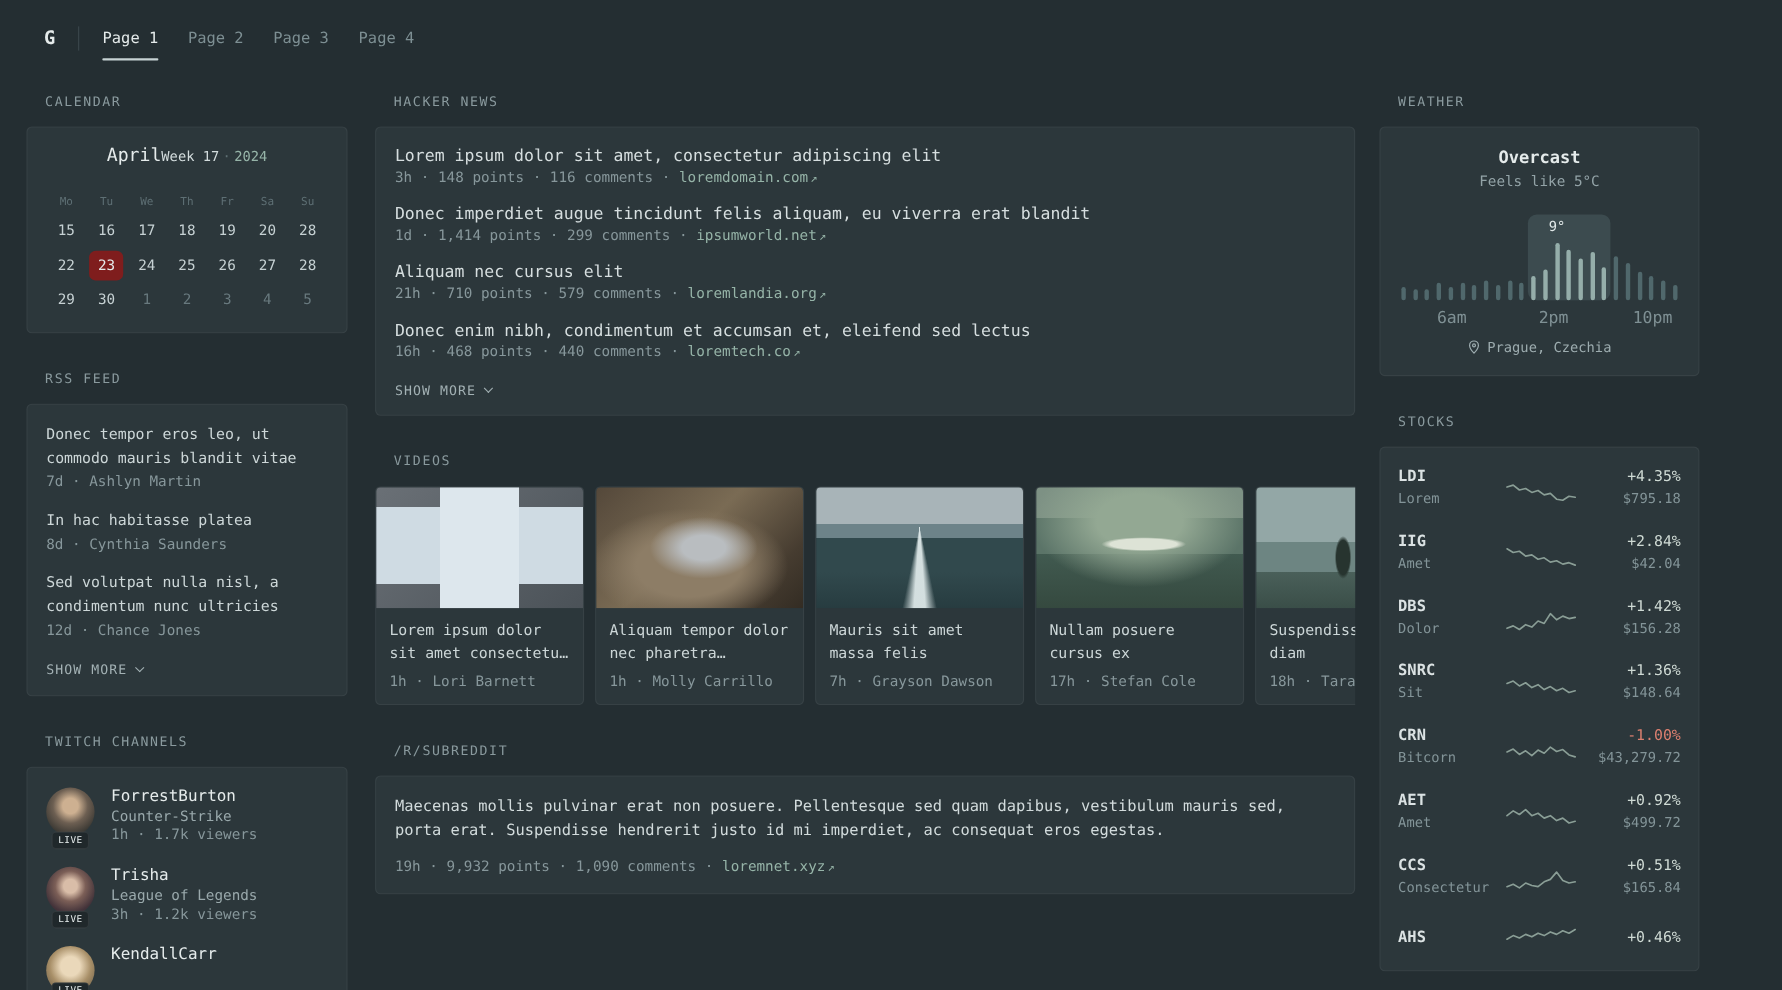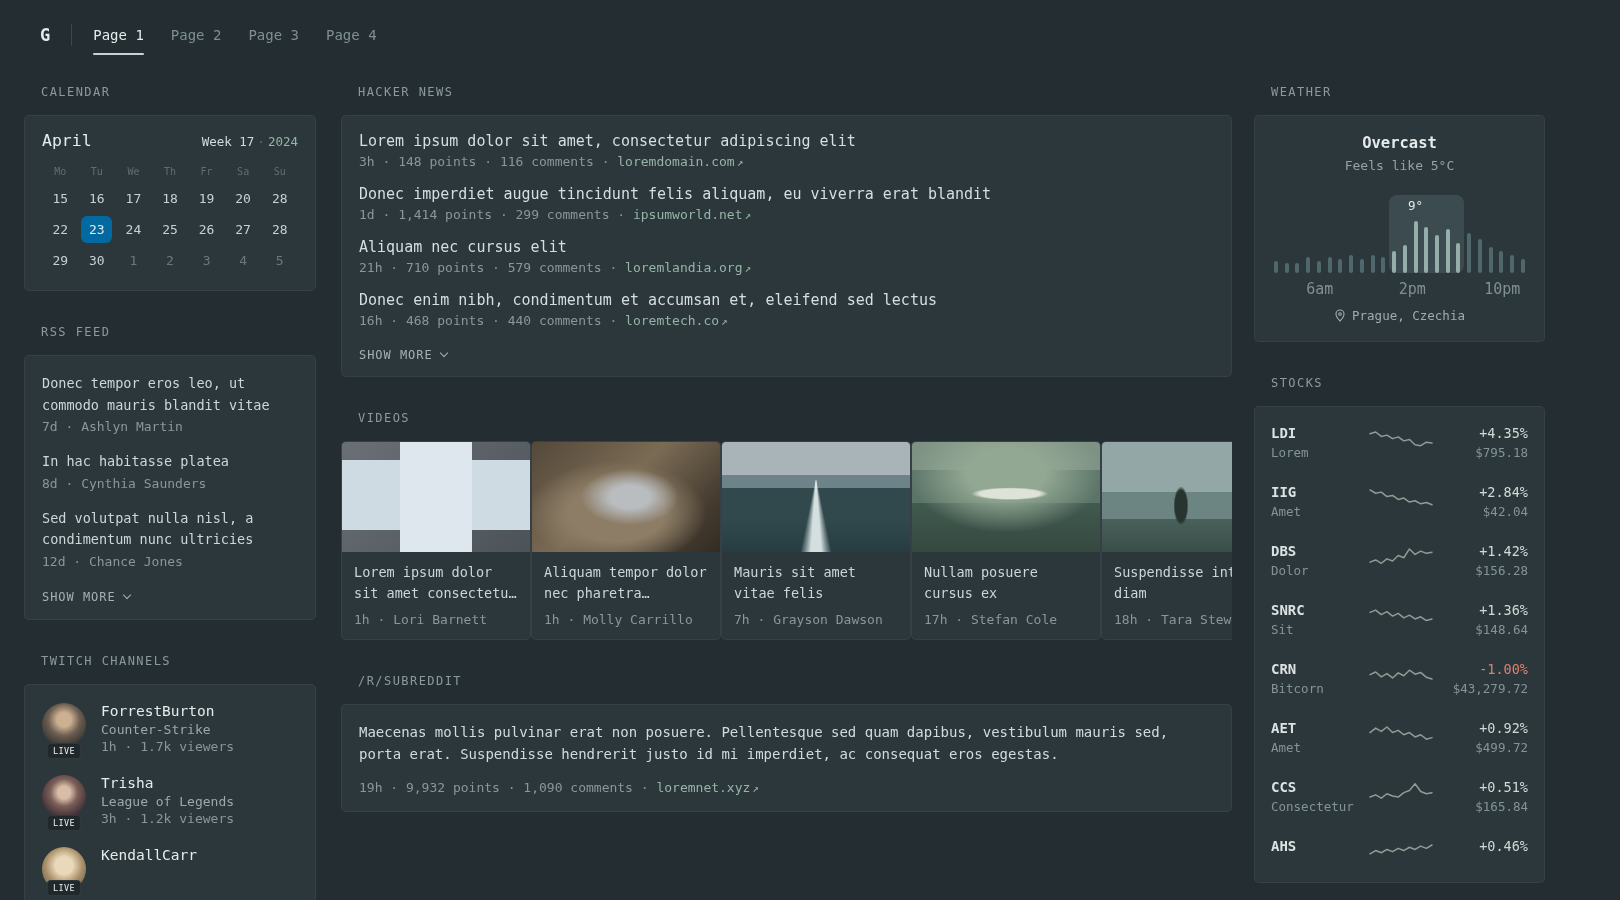--- a/index.html
+++ b/index.html
@@ -37,30 +37,30 @@
   .wtitle{font-size:12px;font-weight:400;letter-spacing:.12em;color:#8a9a9e;margin:0 0 16px 17px}
   .card{background:var(--card);border:1px solid var(--border);border-radius:5px}
   .meta{font-size:13px;color:var(--dim)}
   .domain{color:var(--link)}
   .ext{font-size:11px;margin-left:2px}
   .show-more{display:inline-flex;align-items:center;gap:8px;font-size:12px;letter-spacing:.08em;color:#a3b1b4;margin-top:4px}
   .chev{width:6px;height:6px;border-right:1.5px solid currentColor;border-bottom:1.5px solid currentColor;transform:rotate(45deg);margin-top:-4px}
 
   
   .cal{padding:15px 17px 14px}
-  .cal-head{display:flex;justify-content:space-between;align-items:baseline;margin-bottom:16px}
+  .cal-head{display:flex;justify-content:center;align-items:baseline;margin-bottom:28px}
   .cal-month{font-size:16.5px;color:var(--bright)}
   .cal-meta{font-size:12.5px;color:var(--text)}
   .sep{color:var(--faint);margin:0 3px}
   .cal-year{color:var(--link)}
   .cal-grid{display:grid;grid-template-columns:repeat(7,1fr);text-align:center}
   .cal-dow{font-size:10px;color:#5e6f74;margin-bottom:6px}
   .cal-day{font-size:13px;color:#c6d1d3;height:27px;width:31px;margin:2px auto;display:flex;align-items:center;justify-content:center;border-radius:6px}
   .cal-day.dim{color:#68797e}
-  .cal-day.today{background:#0369a1;color:var(--bright)}
+  .cal-day.today{background:#7f1d1d;color:var(--bright)}
 
   
   .rss{padding:17px 17px 15px}
   .rss-item{margin-bottom:17px}
   .rss-title{font-size:13.5px;line-height:1.6;color:#cdd7d8;margin-bottom:3px}
 
   
   .twitch{padding:18px 17px}
   .channel{display:flex;gap:15px;margin-bottom:21px}
   .channel:last-child{margin-bottom:0}
@@ -72,21 +72,21 @@
   .live{position:absolute;left:50%;transform:translateX(-50%);bottom:-5px;background:#20282b;color:#e8eeee;font-size:8.5px;letter-spacing:.05em;padding:2px 5px;border-radius:4px;border:1px solid rgba(255,255,255,.08)}
   .ch-name{font-size:14.5px;color:var(--bright);margin-bottom:3px}
   .ch-cat{font-size:13px;color:#9aa9ac;margin-bottom:2px}
 
   
   .hn{padding:16px 17px 14px}
   .hn-item{margin-bottom:16px}
   .hn-title{display:block;font-size:15px;color:#d6dedf;margin-bottom:4px}
 
   
-  .video-row{display:flex;overflow:hidden}
+  .video-row{display:flex;gap:10px;overflow:hidden}
   .video-card{width:190px;flex:none;background:var(--card);border:1px solid var(--border);border-radius:5px}
   .thumb{height:110px;border-radius:4px 4px 0 0}
   [data-thumb="cross-sky"]{background:
     linear-gradient(90deg,rgba(86,94,100,0) 31%,#dde7ed 31% 69%,rgba(86,94,100,0) 69%),
     linear-gradient(180deg,rgba(90,98,104,0) 16%,#cfdbe3 16% 80%,rgba(90,98,104,0) 80%),
     linear-gradient(135deg,#6a7076,#4b5258)}
   [data-thumb="camera-hands"]{background:
     radial-gradient(ellipse 70px 40px at 52% 50%,#b9bdc0 0 28%,rgba(0,0,0,0) 70%),
     radial-gradient(ellipse 120px 70px at 45% 65%,#8d7d66 0 40%,rgba(0,0,0,0) 75%),
     linear-gradient(135deg,#54483a,#7a6b54 45%,#463c30 80%,#332c23)}
@@ -118,21 +118,21 @@
   .wbar.hl{background:#95aeaa}
   .w-now{position:absolute;top:3px;transform:translateX(-50%);font-size:12.5px;color:#e2e9e9}
   .w-times{position:relative;height:14px;margin-top:7px;font-size:15px;color:#7f9094}
   .w-times .t{position:absolute;transform:translateX(-50%)}
   .t0{left:19%}.t1{left:55%}.t2{left:90%}
   .w-loc{display:flex;align-items:center;justify-content:center;gap:6px;margin-top:14px;font-size:12.5px;color:#9dacaf}
   .pin{width:12px;height:13px}
 
   
   .stocks-card{padding:6px 16px}
-  .stock-row{display:flex;align-items:flex-start;padding:12px 0}
+  .stock-row{display:flex;align-items:flex-end;padding:12px 0}
   .s-info{flex:1;min-width:0}
   .s-sym{font-size:14px;font-weight:bold;color:#dbe2e3;margin-bottom:4px}
   .s-name{font-size:12.5px;color:#839498;white-space:nowrap;overflow:hidden}
   .spark{width:62px;height:26px;flex:none;color:#8a9e96;margin:0 10px;overflow:visible}
   .s-vals{flex:none;width:86px;text-align:right}
   .s-change{font-size:13.5px;color:#cfdad4;margin-bottom:4px}
   .stock-row[data-trend="down"] .s-change{color:var(--red)}
   .s-price{font-size:12.5px;color:#839498}
 </style>
 </head>
@@ -312,21 +312,21 @@
         <a class="video-card">
           <div class="thumb" data-thumb="camera-hands"></div>
           <div class="v-body">
             <div class="v-title">Aliquam tempor dolor nec pharetra…</div>
             <div class="meta">1h · Molly Carrillo</div>
           </div>
         </a>
         <a class="video-card">
           <div class="thumb" data-thumb="sea-wake"></div>
           <div class="v-body">
-            <div class="v-title">Mauris sit amet vitae felis</div>
+            <div class="v-title">Mauris sit amet massa felis</div>
             <div class="meta">7h · Grayson Dawson</div>
           </div>
         </a>
         <a class="video-card">
           <div class="thumb" data-thumb="canoe-lake"></div>
           <div class="v-body">
             <div class="v-title">Nullam posuere cursus ex</div>
             <div class="meta">17h · Stefan Cole</div>
           </div>
         </a>

